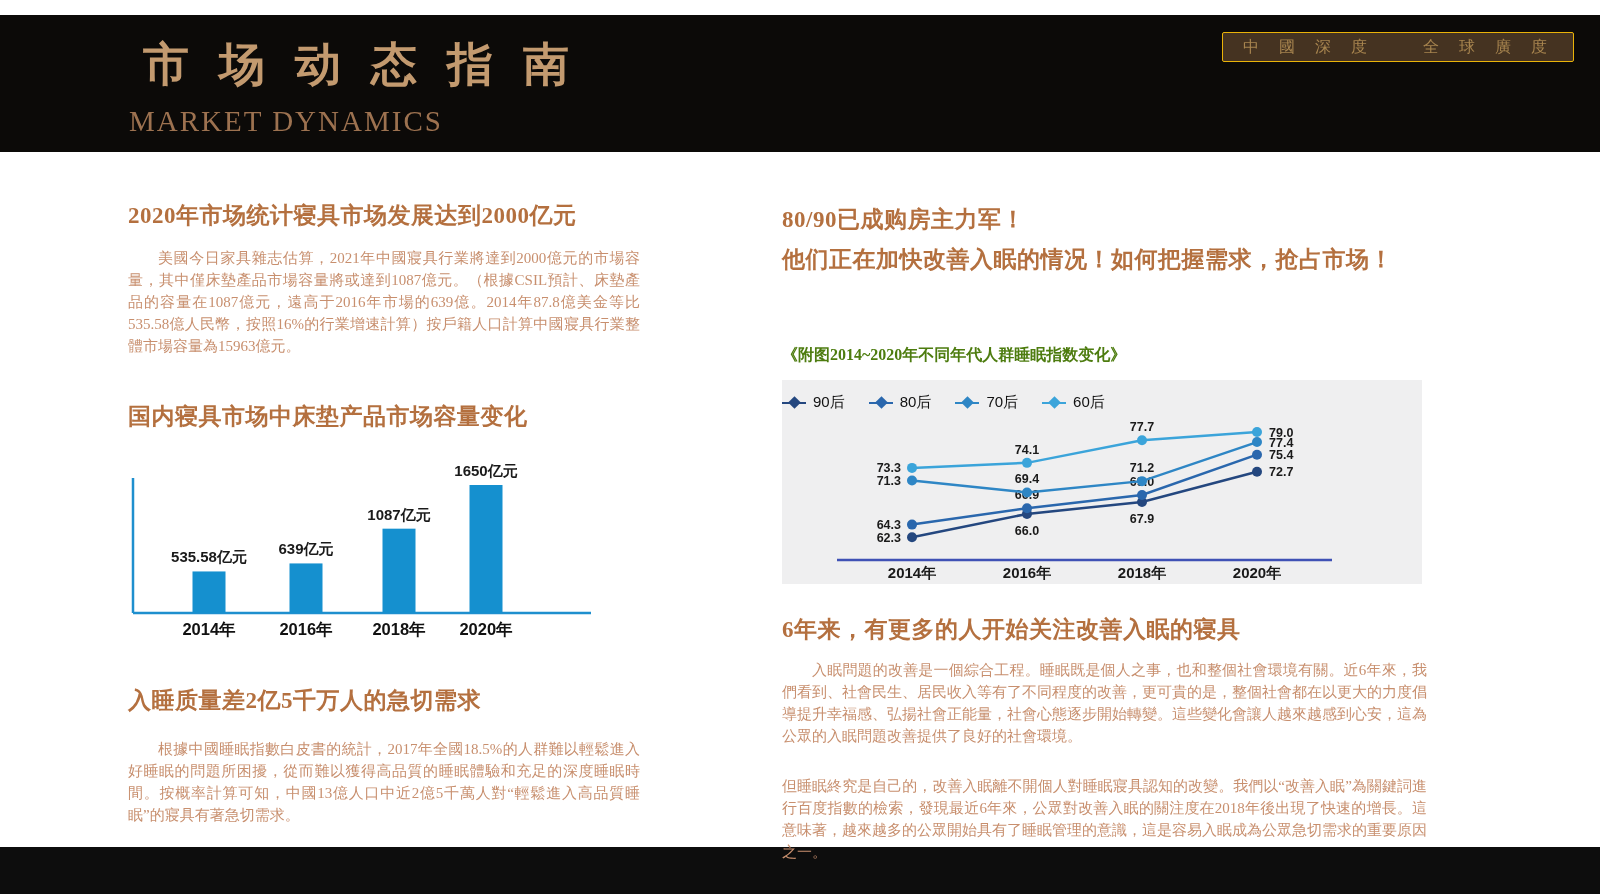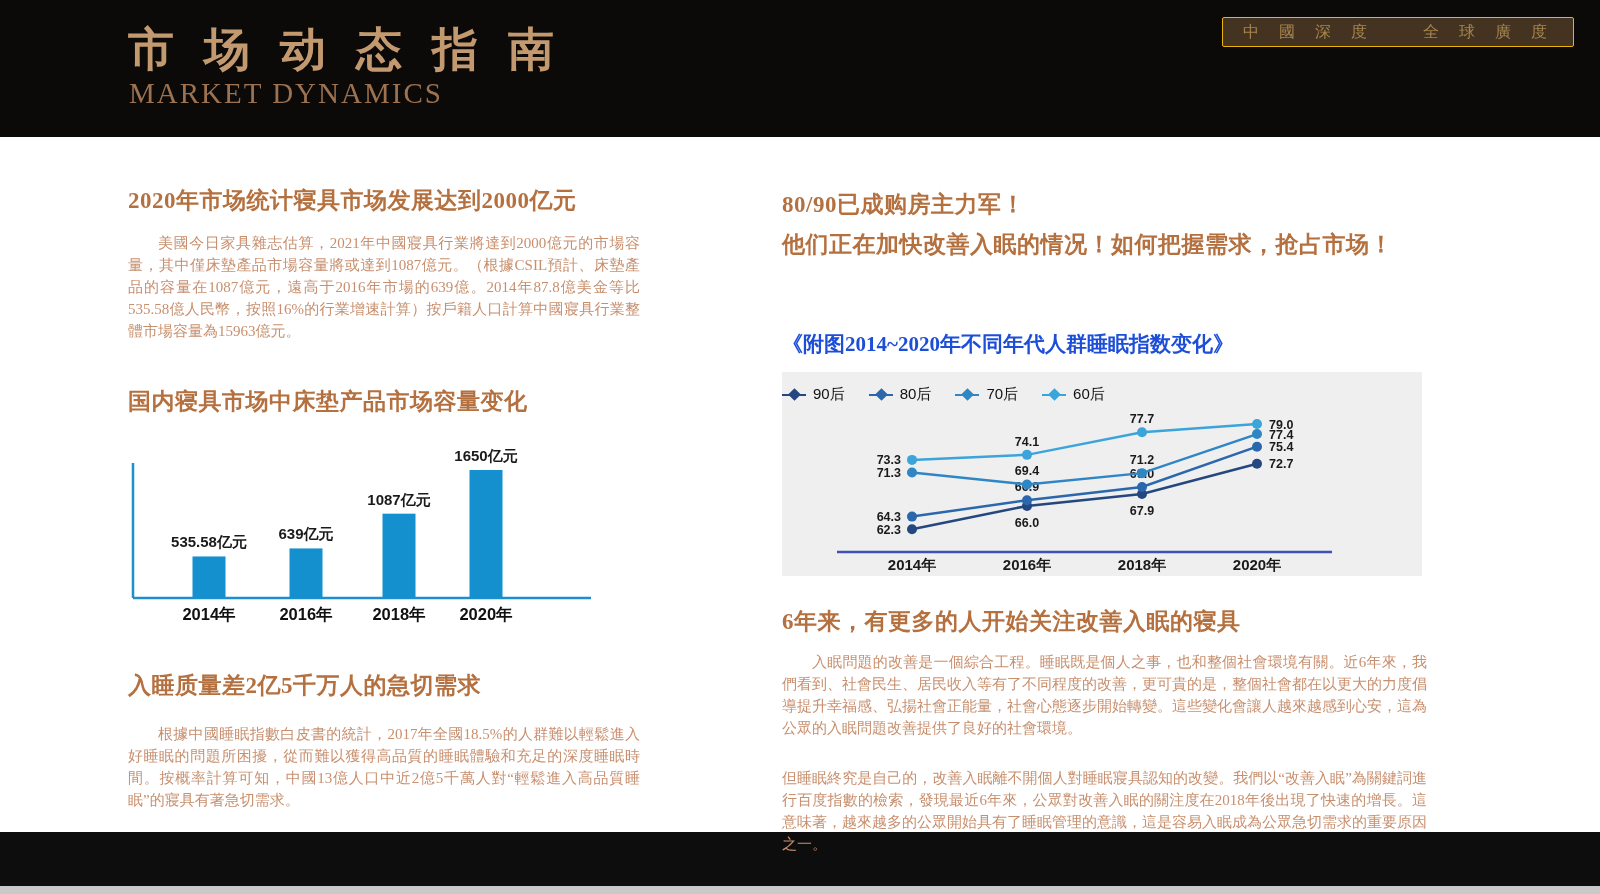--- a/index.html
+++ b/index.html
@@ -1,39 +1,39 @@
 <!DOCTYPE html>
 <html><head>
 <meta charset="utf-8">
 <style>
   html,body{margin:0;padding:0;}
   body{width:1600px;height:894px;background:#ffffff;overflow:hidden;
        font-family:"Liberation Serif",serif;}
   
   header{position:relative;height:137px;background:#0c0a08;}
-  .title-cn{margin:0;padding:24px 0 0 128px;font-size:46px;font-weight:600;
+  .title-cn{margin:15px;padding:24px 0 0 128px;font-size:46px;font-weight:600;
             color:#c39a6f;letter-spacing:30px;line-height:1.15;}
   .title-en{padding-left:129px;font-size:29px;color:#9d7250;letter-spacing:2px;
             font-weight:400;line-height:1.0;margin-top:2px;}
   .tagline{position:absolute;top:17px;right:26px;height:28px;line-height:28px;
            padding:0 6px 0 20px;background:#453321;border:1px solid #eab308;
            border-radius:2px;color:#a8854f;font-size:16px;letter-spacing:20px;}
   
   main{display:flex;padding:48px 0 0 128px;box-sizing:border-box;height:695px;background:#fff;}
   .col-left{width:512px;margin-right:142px;flex:none;}
   .col-right{width:645px;flex:none;}
   .sec{font-size:23px;color:#b4703f;font-weight:600;margin:0;letter-spacing:.5px;line-height:1.35;}
   .body-p{font-size:15px;line-height:22px;color:#c88f6e;text-align:justify;
           text-indent:2em;margin:0;}
   .no-indent{text-indent:0;margin-top:28px;}
   .mb16{margin-bottom:16px;} .mb44{margin-bottom:44px;} .mb8{margin-bottom:24px;}
   .mb28{margin-bottom:28px;} .mb22{margin-bottom:22px;} .mb50{margin-bottom:66px;}
   .mb14{margin-bottom:14px;} .mb30{margin-bottom:30px;}
   .right-headline{line-height:1.72;}
-  .chart-caption{font-size:21px;color:#1d4ed8;font-weight:600;}
+  .chart-caption{font-size:16px;color:#4d7c0f;font-weight:600;}
   
   .chart-panel{width:640px;height:204px;padding-top:10px;box-sizing:border-box;background:#efeff0;}
   .line-legend{display:flex;gap:24px;margin:2px 0 0;height:20px;}
   .legend-item{display:flex;align-items:center;gap:7px;
                font:500 15px "Liberation Sans",sans-serif;color:#111;}
   .legend-marker{position:relative;width:24px;height:11px;display:inline-block;}
   .legend-marker::before{content:"";position:absolute;left:0;top:5px;width:100%;height:2px;background:var(--c);}
   .legend-marker::after{content:"";position:absolute;left:8px;top:1px;width:9px;height:9px;
                         transform:rotate(45deg);background:var(--c);}
   

